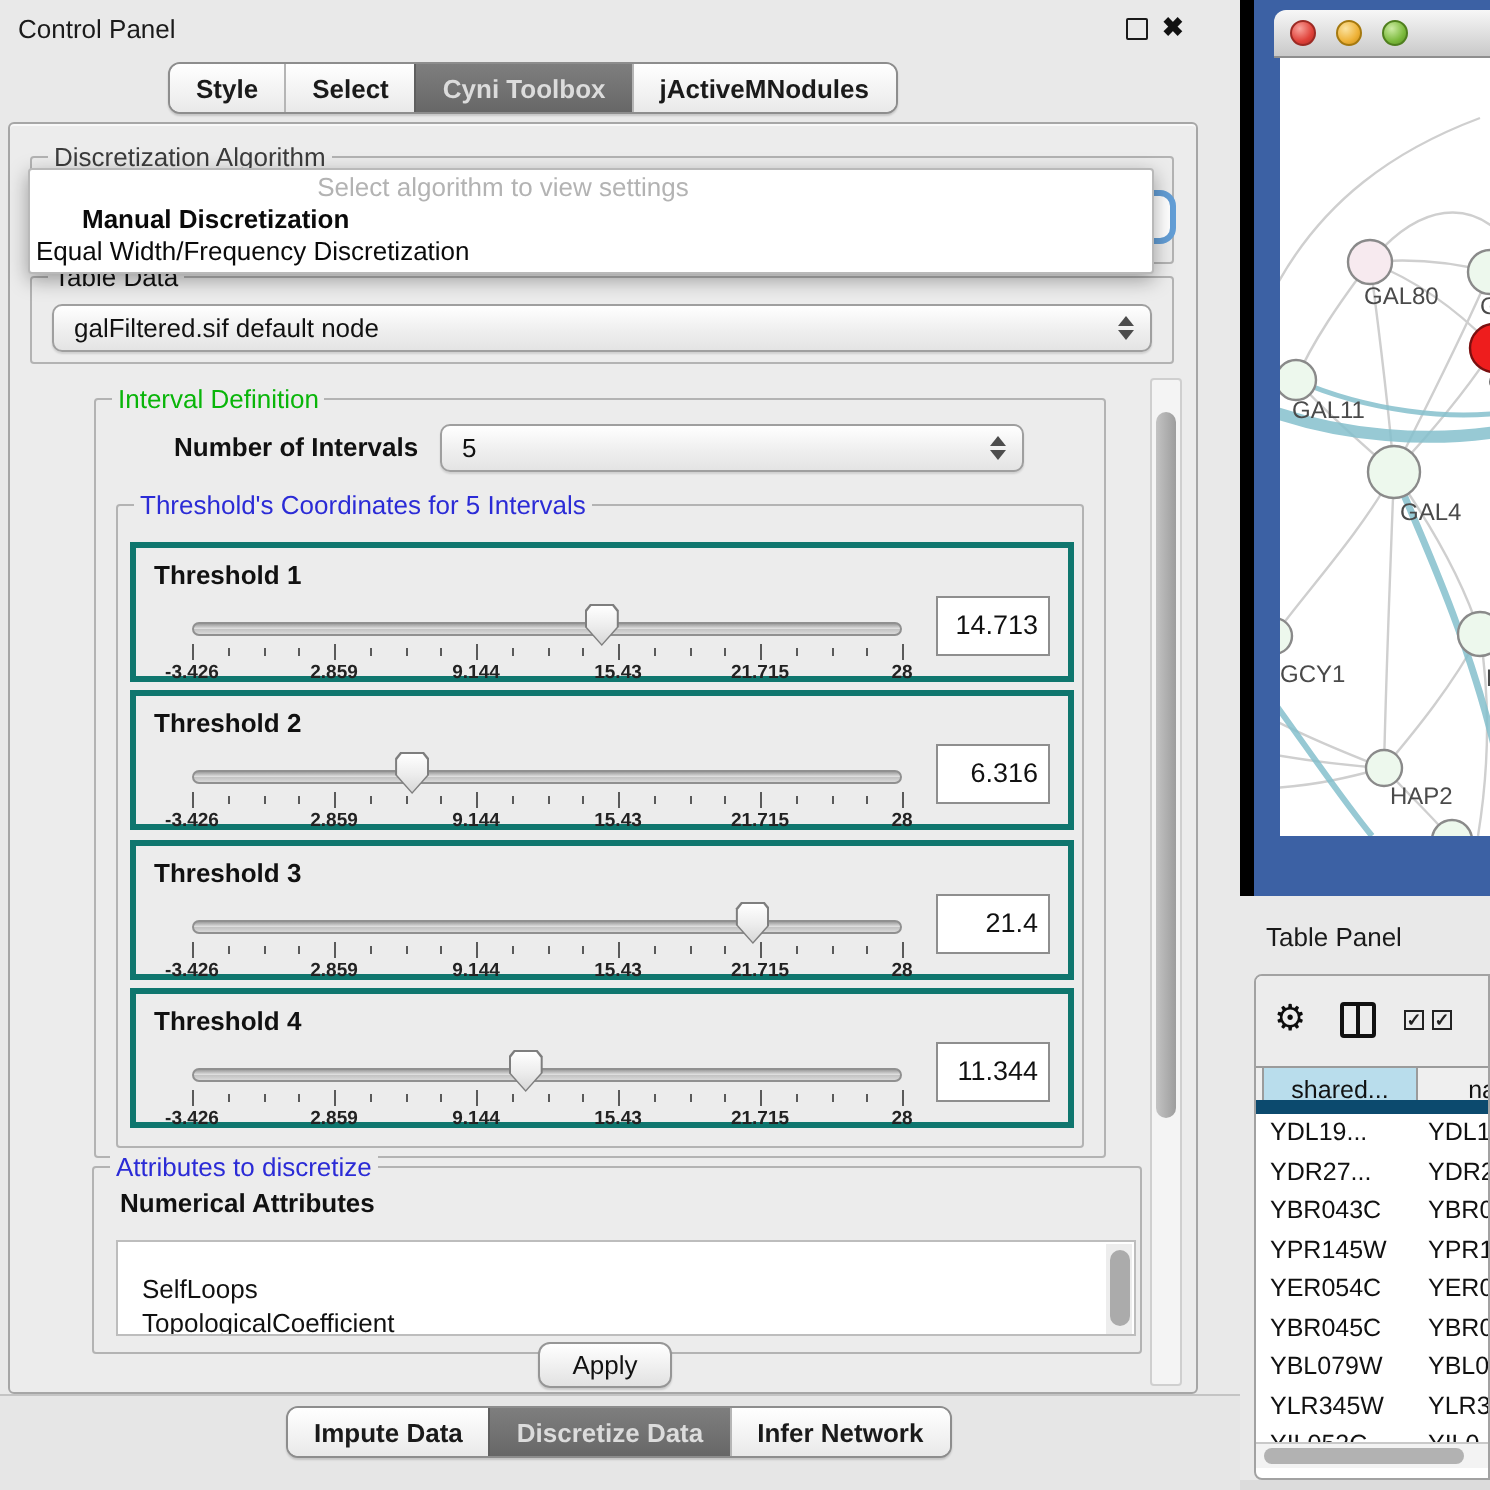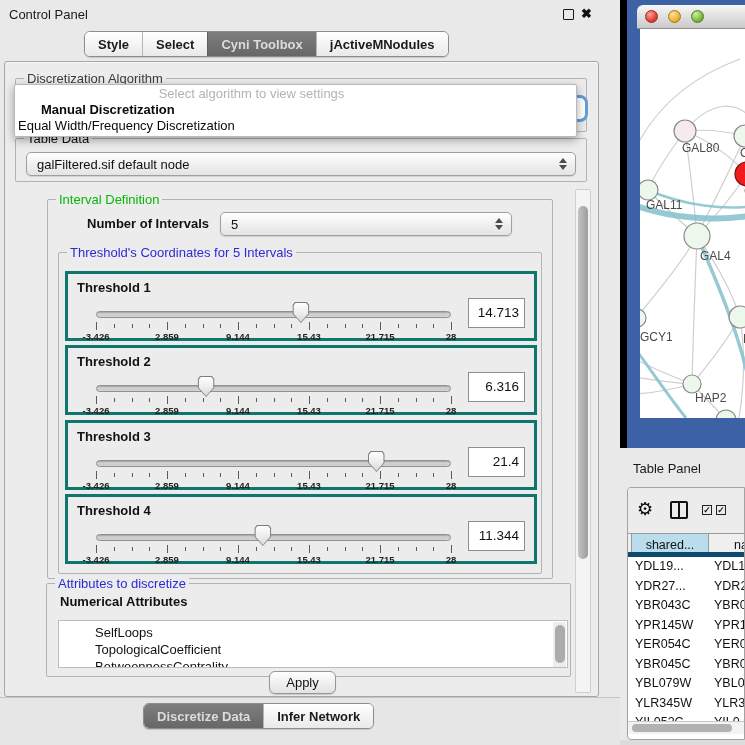--- a/index.html
+++ b/index.html
@@ -82,21 +82,21 @@
   #netCanvas { position:absolute; left:13px; top:29px; width:112px; height:389px; background:#fff; overflow:hidden; }
 
   #tpStrip { position:absolute; left:620px; top:448px; width:125px; height:39px; background:#e9e9e9; }
   #tpStrip .t { position:absolute; left:13px; top:13px; font-size:13px; color:#1a1a1a; }
   #tablePanel { position:absolute; left:627px; top:487px; width:118px; height:253px; background:#fff; border:1px solid #a2a2a2; border-radius:4px 0 0 4px; overflow:hidden; }
   #tpToolbar { position:absolute; left:0; top:0; width:100%; height:45px; background:#ececec; }
   #gearIcon { position:absolute; left:9px; top:10px; font-size:18px; color:#0d0d0d; }
   #colsIcon { position:absolute; left:42px; top:13px; width:18px; height:18px; border:2px solid #111; border-radius:2px; }
   #colsIcon i { position:absolute; left:6px; top:0; width:2px; height:14px; background:#111; }
   .cbx { position:absolute; top:17px; width:10px; height:10px; border:1.5px solid #222; font-size:9px; line-height:8px; text-align:center; color:#222; font-weight:bold; }
-  #tpHeader { position:absolute; left:0; top:45px; width:100%; height:24px; background:#efefef; border-top:1px solid #9b9b9b; border-bottom:5px solid #0c4a6e; }
+  #tpHeader { position:absolute; left:0; top:45px; width:100%; height:24px; background:#efefef; border-top:1px solid #9b9b9b; border-bottom:7px solid #0c4a6e; }
   #tpHeader .h1 { position:absolute; left:3px; top:0; width:78px; height:100%; background:#b9ddec; border-right:1px solid #9b9b9b; border-left:1px solid #9b9b9b; text-align:center; line-height:23px; font-size:12.5px; }
   #tpHeader .h2 { position:absolute; left:82px; top:0; width:40px; height:100%; line-height:23px; font-size:12.5px; text-align:right; padding-right:2px; }
   #tpRows { position:absolute; left:0; top:69px; width:100%; height:164px; overflow:hidden; }
   .tpr { height:19.5px; position:relative; }
   .tpr .c1 { position:absolute; left:7px; top:2px; font-size:12.5px; white-space:nowrap; }
   .tpr .c2 { position:absolute; left:86px; top:2px; font-size:12.5px; white-space:nowrap; }
   #hScroll { position:absolute; left:0; top:233px; width:100%; height:13px; background:#f3f3f3; border-top:1px solid #c9c9c9; }
   #hScroll .thumb { position:absolute; left:4px; top:2px; width:100px; height:8px; border-radius:4px; background:#b2b2b2; }
   #belowTable { position:absolute; left:620px; top:740px; width:125px; height:5px; background:#dcdcdc; }
 
@@ -317,21 +317,21 @@
             </div>
             <div class="valbox">11.344</div>
           </div>
         </div>
     </div>
 
     <div class="group" id="attrGroup" style="left:33px; top:393px; width:525px; height:94px; position:absolute;">
       <span class="gtitle blue">Attributes to discretize</span>
       <span style="position:absolute; left:13px; top:10px; font-weight:bold;">Numerical Attributes</span>
       <div id="attrList">
-        <div id="attrItems" style="padding-top:3px;margin-left:24px;">
+        <div id="attrItems" style="padding-top:15px;">
             <div class="item">SelfLoops</div>
             <div class="item">TopologicalCoefficient</div>
             <div class="item">BetweennessCentrality</div>
           </div>
         <div id="attrScroll">
             <div class="thumb"></div>
           </div>
       </div>
     </div>
   </div>
@@ -347,20 +347,23 @@
 
 <div id="popup">
   <div class="phead">Select algorithm to view settings</div>
 
 <div class="pitem sel">Manual Discretization</div>
     <div class="pitem">Equal Width/Frequency Discretization</div>
   </div>
 
 <div id="footer"></div>
 <div id="bottomTabs" class="segtabs">
+    <div class="seg">
+      <span>Impute Data</span>
+    </div>
     <div class="seg sel">
       <span>Discretize Data</span>
     </div>
     <div class="seg">
       <span>Infer Network</span>
     </div>
   </div>
 
 <div id="netWindow">
   <div id="netTitlebar">

